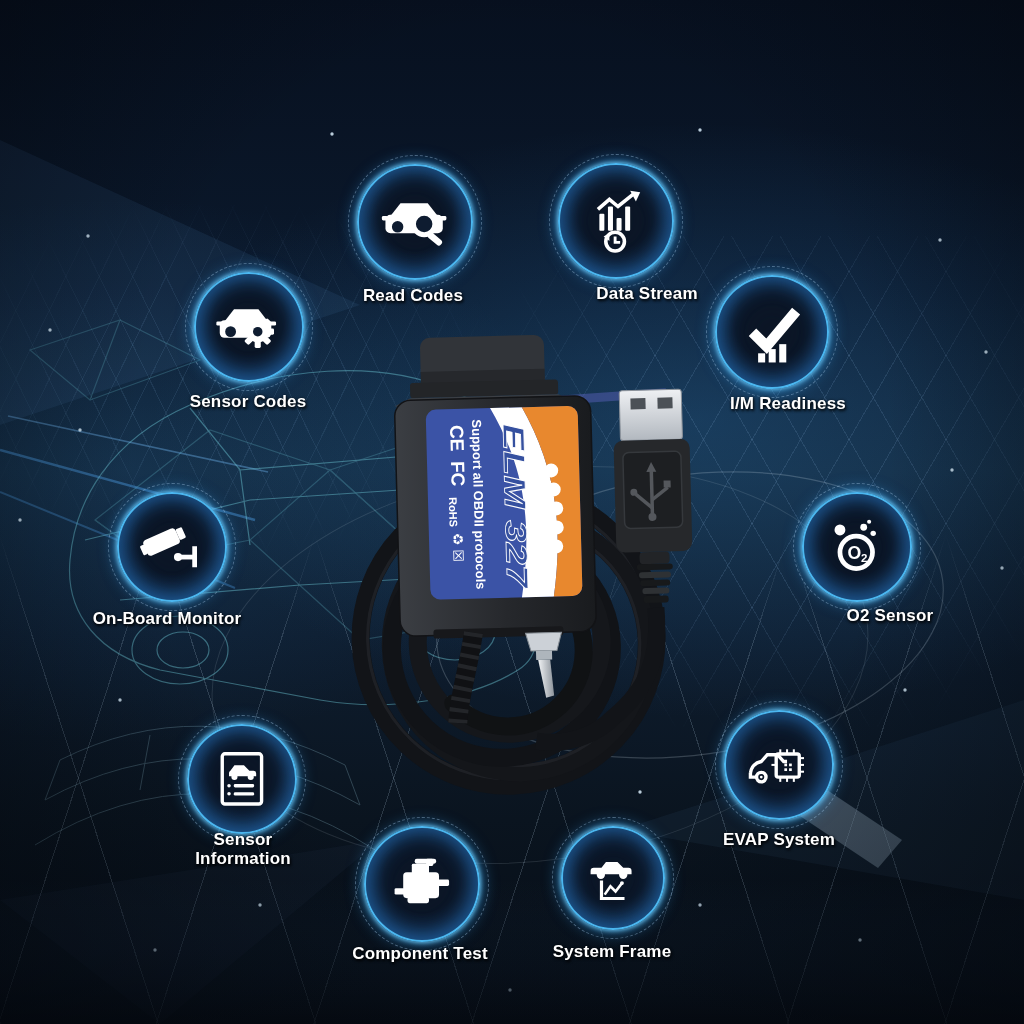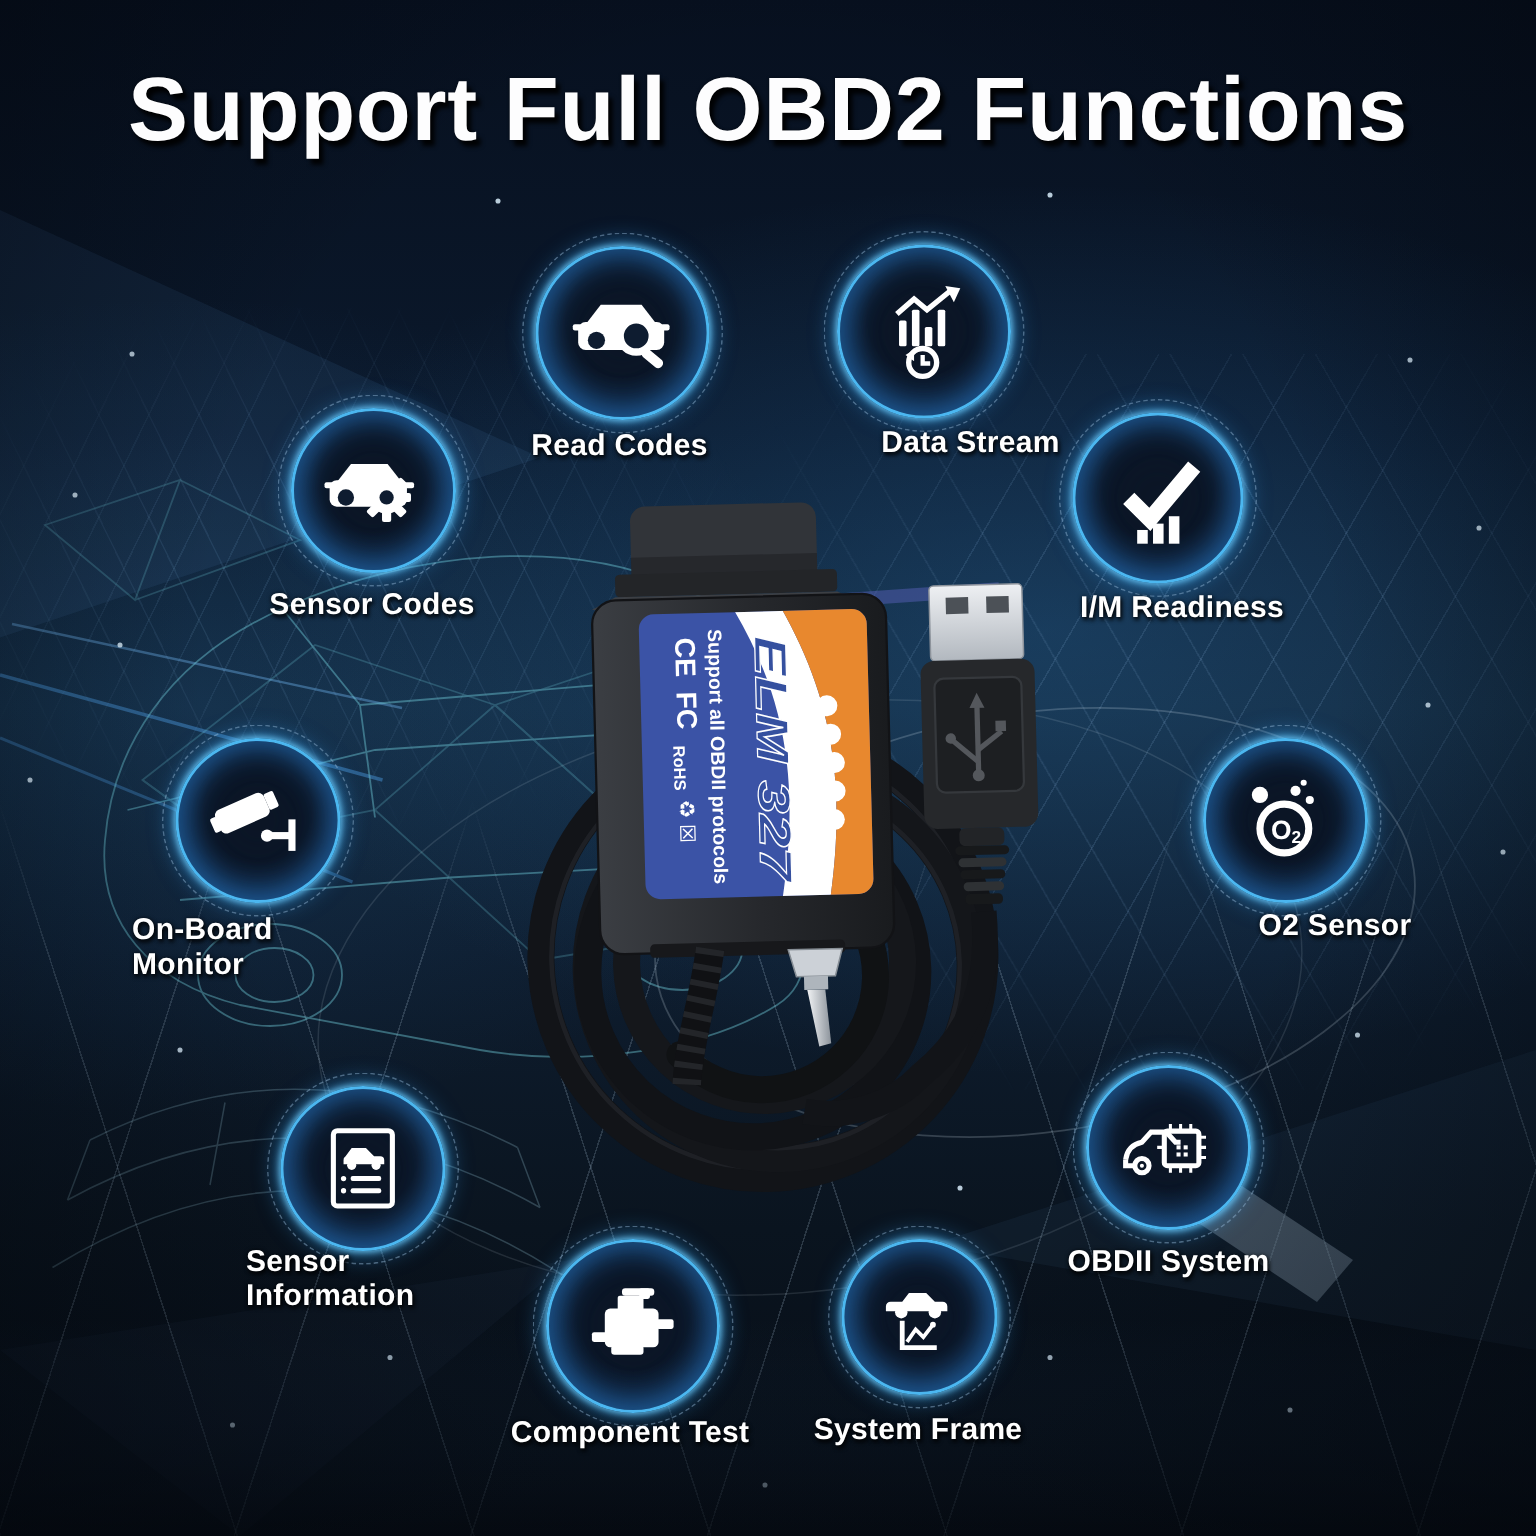--- a/index.html
+++ b/index.html
@@ -31,21 +31,21 @@
          text-shadow:3px 4px 3px rgba(0,0,0,.9),0 0 2px rgba(0,0,0,.5);z-index:6;}
   .fc{position:absolute;border-radius:50%;z-index:4;display:flex;align-items:center;justify-content:center;
       background:radial-gradient(circle at 50% 42%, #0c1626 44%, #143154 78%, #0d1f34 93%);
       border:2px solid rgba(80,195,255,.92);
       box-shadow:0 0 15px 3px rgba(50,170,255,.50),0 0 4px 1px rgba(140,225,255,.85),
                  inset 0 0 18px 6px rgba(45,140,230,.50),inset 0 0 40px 12px rgba(10,25,45,.6);}
   .fc::before{content:"";position:absolute;inset:-11px;border-radius:50%;
       border:1px dashed rgba(150,185,215,.45);}
   .fc svg{width:64%;height:64%;}
   .fl{position:absolute;transform:translateX(-50%);z-index:5;color:#fff;font-weight:700;
-      font-size:20px;line-height:1.13;text-align:left;letter-spacing:.2px;white-space:nowrap;
+      font-size:17px;line-height:1.13;text-align:center;letter-spacing:.2px;white-space:nowrap;
       text-shadow:1px 2px 3px rgba(0,0,0,.95),0 0 3px rgba(0,0,0,.6);}
   .fl.wrap{white-space:normal;width:158px;}
   svg text{font-family:"Liberation Sans",sans-serif;}
 </style>
 </head>
 <body>
 
 <div id="stage">
 
   <div class="layer" id="grid-left"></div>
@@ -224,21 +224,20 @@
           <rect x="641" y="600" width="25" height="7" rx="3" fill="#17191b"></rect>
         </g>
       </g>
     </g>
 
     <rect x="0" y="880" width="1024" height="144" fill="url(#floorFade)"></rect>
   </svg>
 
   <div class="layer" id="vignette"></div>
 
-  <div id="title">Support Full OBD2 Functions</div>
 
   <div class="fc" style="left:357px;top:164px;width:112px;height:112px">
     <svg viewBox="0 0 100 100">
       <g fill="#fff">
         <path d="M16 42 L30 24 h38 l14 18 z"></path>
         <rect x="9" y="40" width="80" height="26" rx="7"></rect>
         <rect x="4" y="42" width="8" height="6" rx="2"></rect>
           <rect x="86" y="42" width="8" height="6" rx="2"></rect>
       </g>
       <circle cx="26" cy="57" r="8" fill="#0e1c30"></circle>
@@ -369,21 +368,21 @@
         <line x1="46" y1="50" x2="39" y2="50"></line>
       </g>
       <g fill="#fff">
         <rect x="58" y="48" width="4" height="4"></rect>
           <rect x="65" y="48" width="4" height="4"></rect>
         <rect x="58" y="55" width="4" height="4"></rect>
           <rect x="65" y="55" width="4" height="4"></rect>
       </g>
     </svg>
   </div>
-  <div class="fl" style="left:779px;top:830px">OBDII System</div>
+  <div class="fl" style="left:779px;top:830px">EVAP System</div>
 
   <div class="fc" style="left:364px;top:826px;width:112px;height:112px">
     <svg viewBox="0 0 100 100">
       <g fill="#fff">
         <rect x="24" y="34" width="50" height="36" rx="5"></rect>
         <rect x="36" y="22" width="24" height="14" rx="2"></rect>
         <rect x="56" y="15" width="10" height="10" rx="2"></rect>
         <rect x="40" y="15" width="30" height="7" rx="3"></rect>
         <rect x="72" y="44" width="16" height="9" rx="2"></rect>
         <rect x="12" y="56" width="14" height="9" rx="2"></rect>

